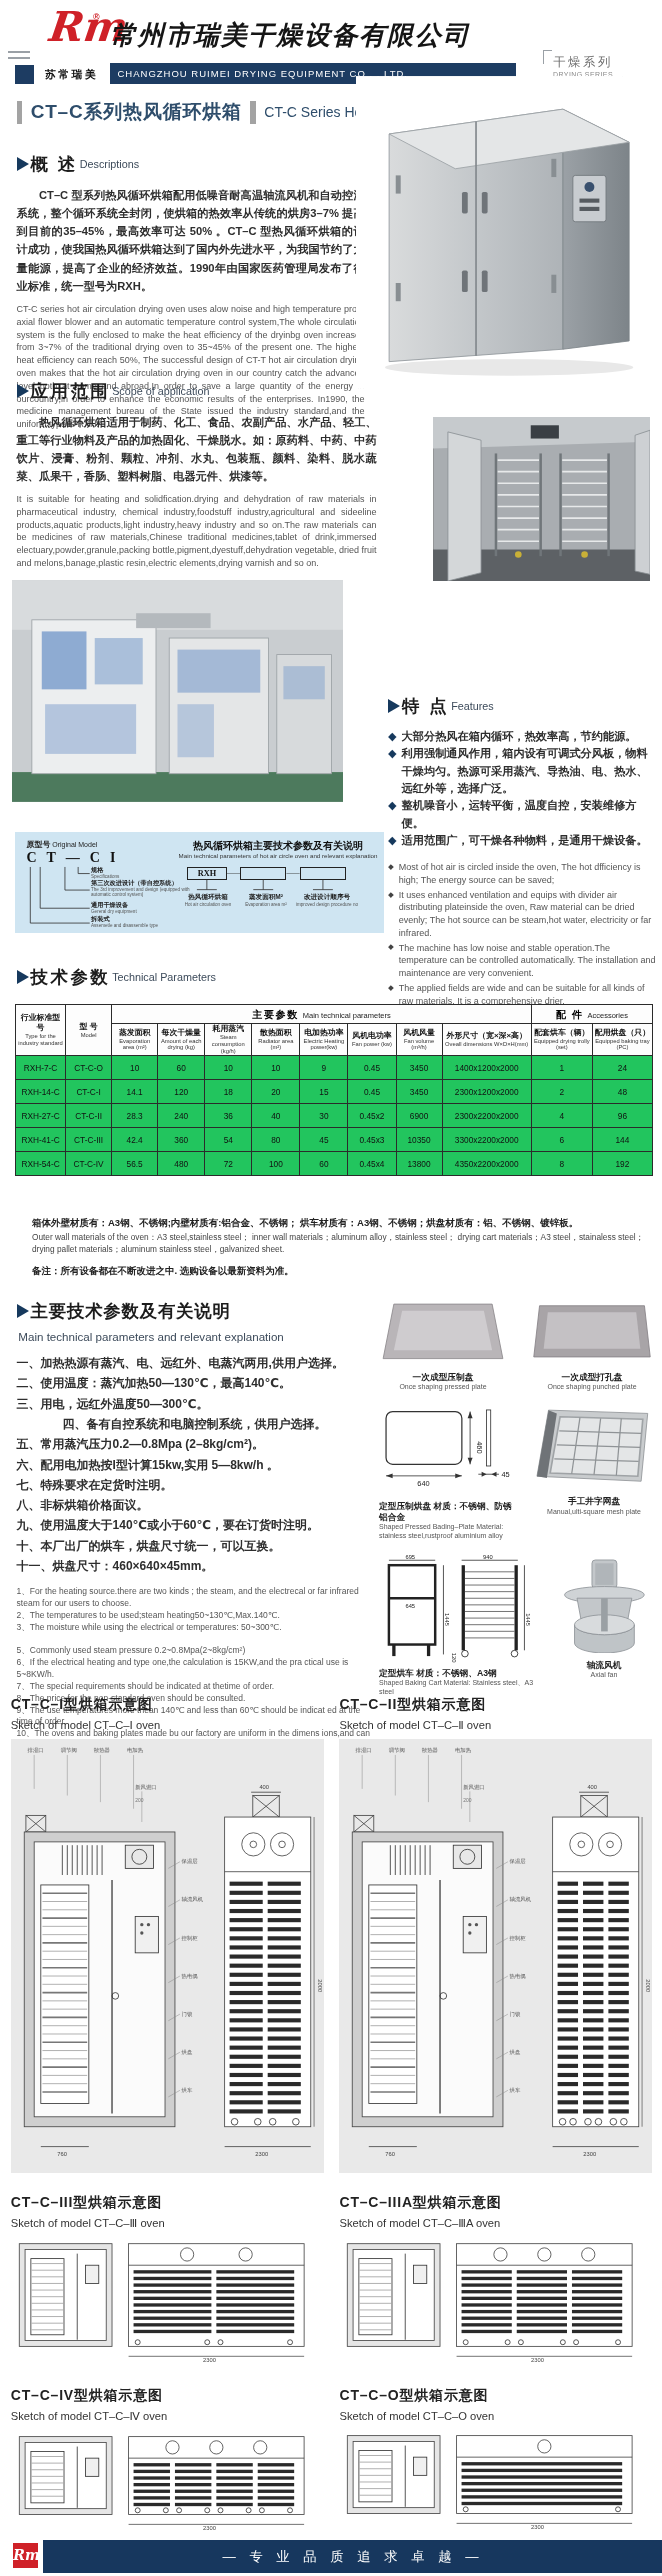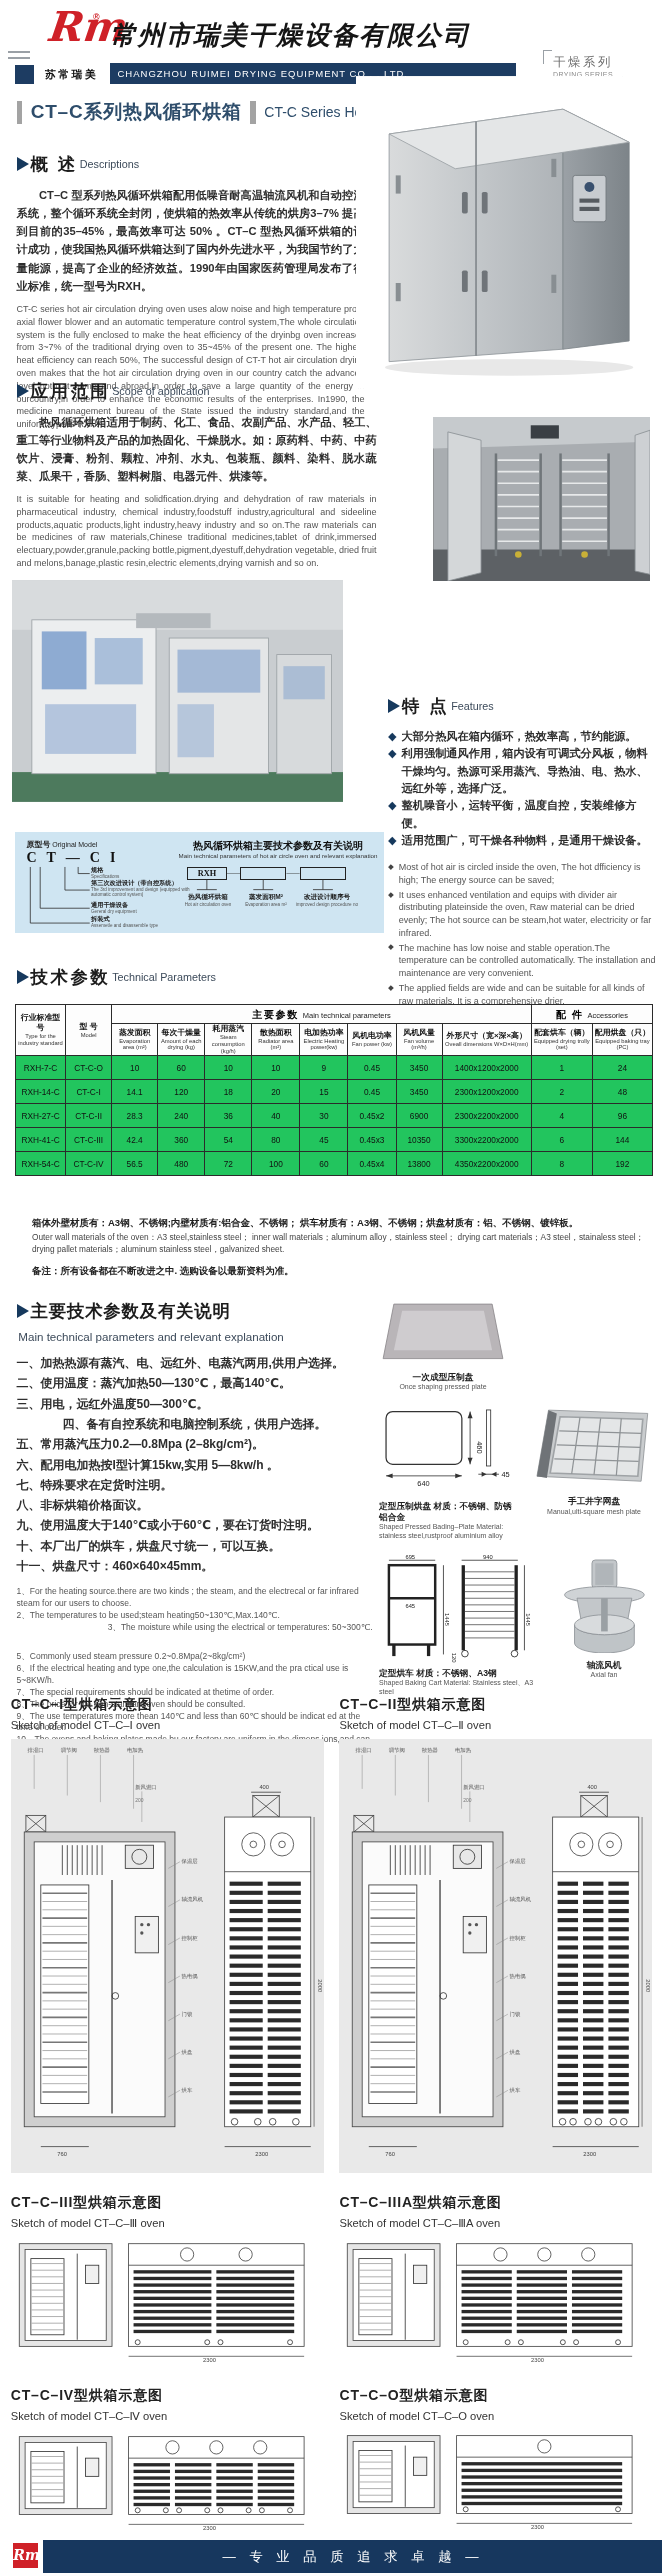--- a/index.html
+++ b/index.html
@@ -480,40 +480,48 @@
         <div class="xcn" style="margin-bottom: 1.7px;">六、配用电加热按I型计算15kw,实用 5—8kw/h 。</div>
         <div class="xcn" style="margin-bottom: 1.7px;">七、特殊要求在定货时注明。</div>
         <div class="xcn" style="margin-bottom: 1.7px;">八、非标烘箱价格面议。</div>
         <div class="xcn" style="margin-bottom: 1.7px;">九、使用温度大于140℃或小于60℃，要在订货时注明。</div>
         <div class="xcn" style="margin-bottom: 1.7px;">十、本厂出厂的烘车，烘盘尺寸统一，可以互换。</div>
         <div class="xcn" style="margin-bottom: 1.7px;">十一、烘盘尺寸：460×640×45mm。</div>
       </div>
     <div id="expl-en" style="margin-top:10.8px">
         <div class="xen" style="margin-bottom: 0.8px;">1、For the heating source.there are two kinds ; the steam, and the electrecal or far infrared steam for our users to choose.</div>
         <div class="xen" style="margin-bottom: 0.8px;">2、The temperatures to be used;steam heating50~130℃,Max.140℃.</div>
-        <div class="xen" style="margin-bottom: 18px; text-align: right;">3、The moisture while using the electrical or temperatures: 50~300℃.</div>
+        <div class="xen" style="margin-bottom: 12px;">3、The moisture while using the electrical or temperatures: 50~300℃.</div>
         <div class="xen" style="margin-bottom: 0.8px;">5、Commonly used steam pressure 0.2~0.8Mpa(2~8kg/cm²)</div>
         <div class="xen" style="margin-bottom: 0.8px;">6、If the electrical heating and type one,the calculation is 15KW,and the pra ctical use is 5~8KW/h.</div>
         <div class="xen" style="margin-bottom: 0.8px;">7、The special requirements should be indicated at thetime of order.</div>
         <div class="xen" style="margin-bottom: 0.8px;">8、The price for the non-standard oven should be consulted.</div>
         <div class="xen" style="margin-bottom: 0.8px;">9、The use temperatures more thean 140℃ and less than 60℃ should be indicat ed at the time of order.</div>
         <div class="xen" style="margin-bottom: 15px;">10、The ovens and baking plates made bu our factory are uniform in the dimens ions,and can be exchanged each other.</div>
         <div class="xen" style="margin-bottom: 0.8px;">11、The baking plte dimensions:460 × 640 × 45mm.</div>
       </div>
   </div>
 
   <div class="abs" style="left:379px;top:1299px;width:277px">
     <div style="display:flex;justify-content:space-between">
       <div style="width:128px">
         <svg class="ph" width="128" height="68" viewBox="0 0 155 82">
           <polygon points="18,6 137,6 150,72 5,72" fill="#b9b5b8" stroke="#8b878a"></polygon>
           <polygon points="28,14 127,14 137,62 18,62" fill="#cfcccf"></polygon>
         </svg>
         <div class="acc-cap-cn" style="margin-top:5px">一次成型压制盘</div>
         <div class="acc-cap-en">Once shaping pressed plate</div>
+      </div>
+      <div style="width:128px">
+        <svg class="ph" width="128" height="68" viewBox="0 0 155 82">
+          <polygon points="14,8 141,8 148,70 7,70" fill="#a8a4a7" stroke="#848084"></polygon>
+          <polygon points="24,16 131,16 136,60 19,60" fill="#c4c1c4"></polygon>
+        </svg>
+        <div class="acc-cap-cn" style="margin-top:5px">一次成型打孔盘</div>
+        <div class="acc-cap-en">Once shaping punched plate</div>
       </div>
     </div>
     <div style="display:flex;justify-content:space-between;margin-top:13.3px">
       <div style="width:141px">
         <svg class="ph" width="141" height="89" viewBox="0 0 170 108">
           <rect x="8" y="8" width="92" height="64" rx="8" fill="none" stroke="#333" stroke-width="1.5"></rect>
           <line x1="110" y1="8" x2="110" y2="72" stroke="#333"></line>
           <polygon points="110,8 107,16 113,16" fill="#333"></polygon>
             <polygon points="110,72 107,64 113,64" fill="#333"></polygon>
           <text x="118" y="44" font-size="9" fill="#222" transform="rotate(90 118 44)">460</text>

